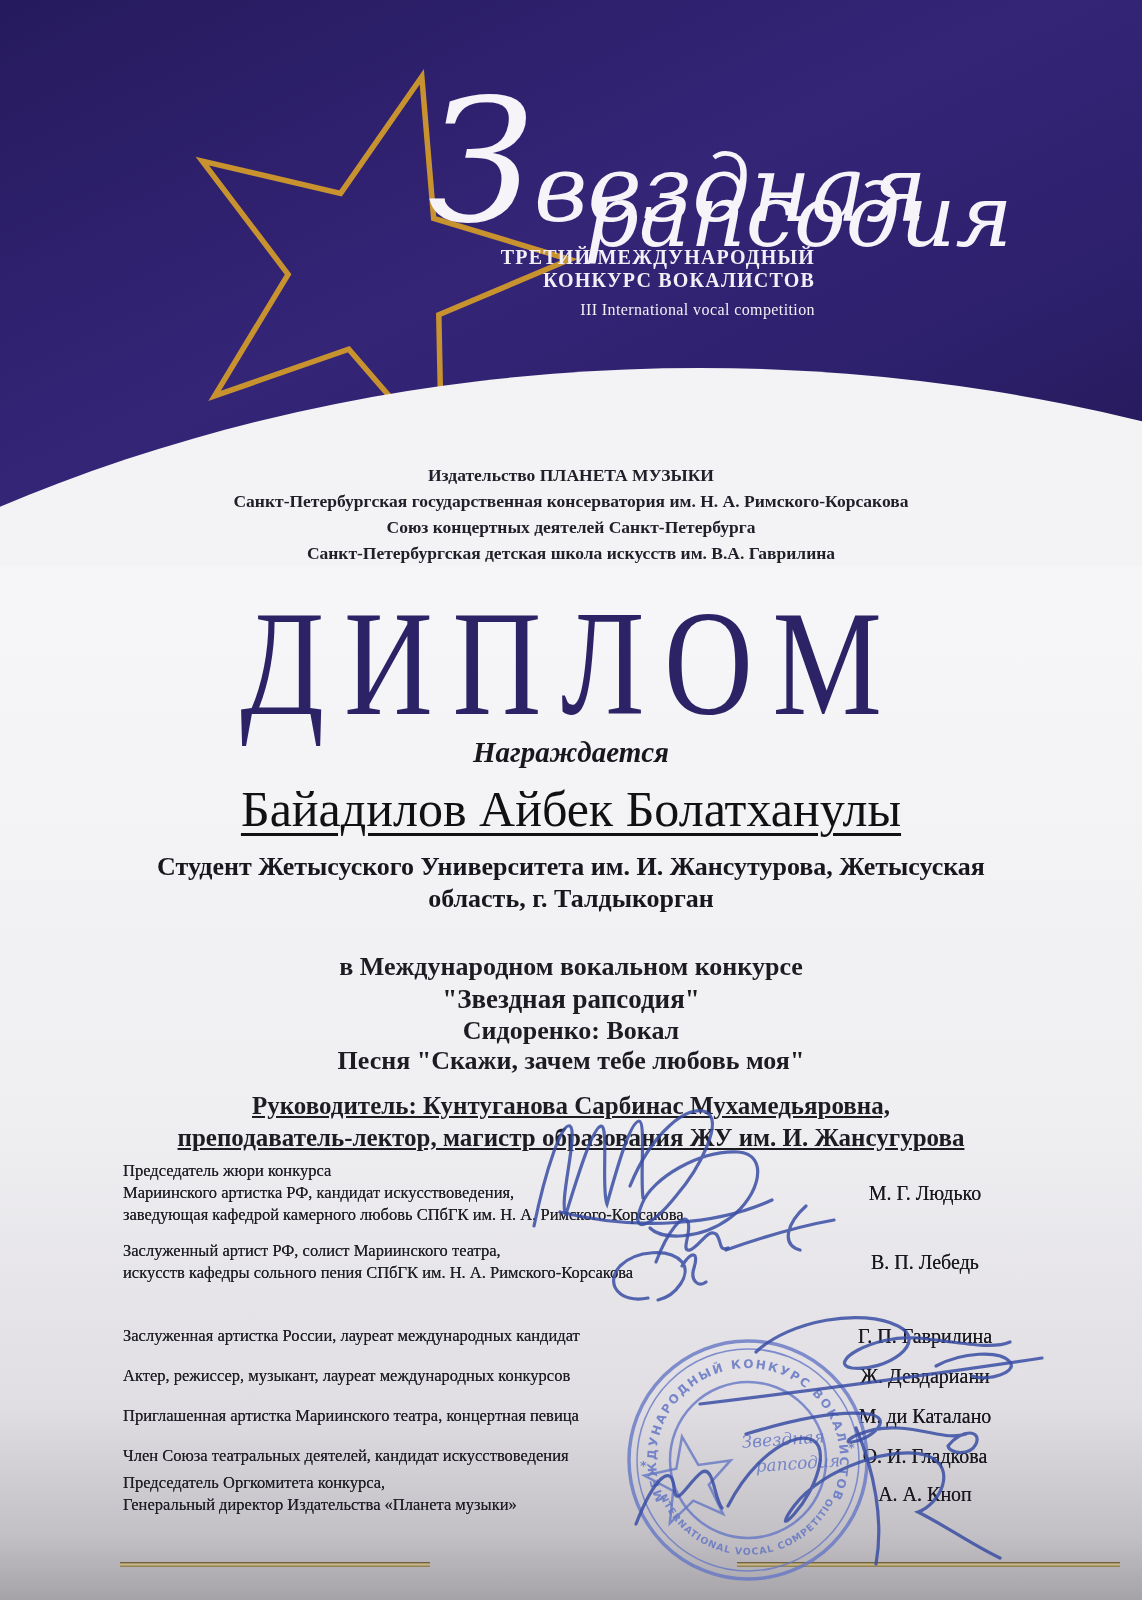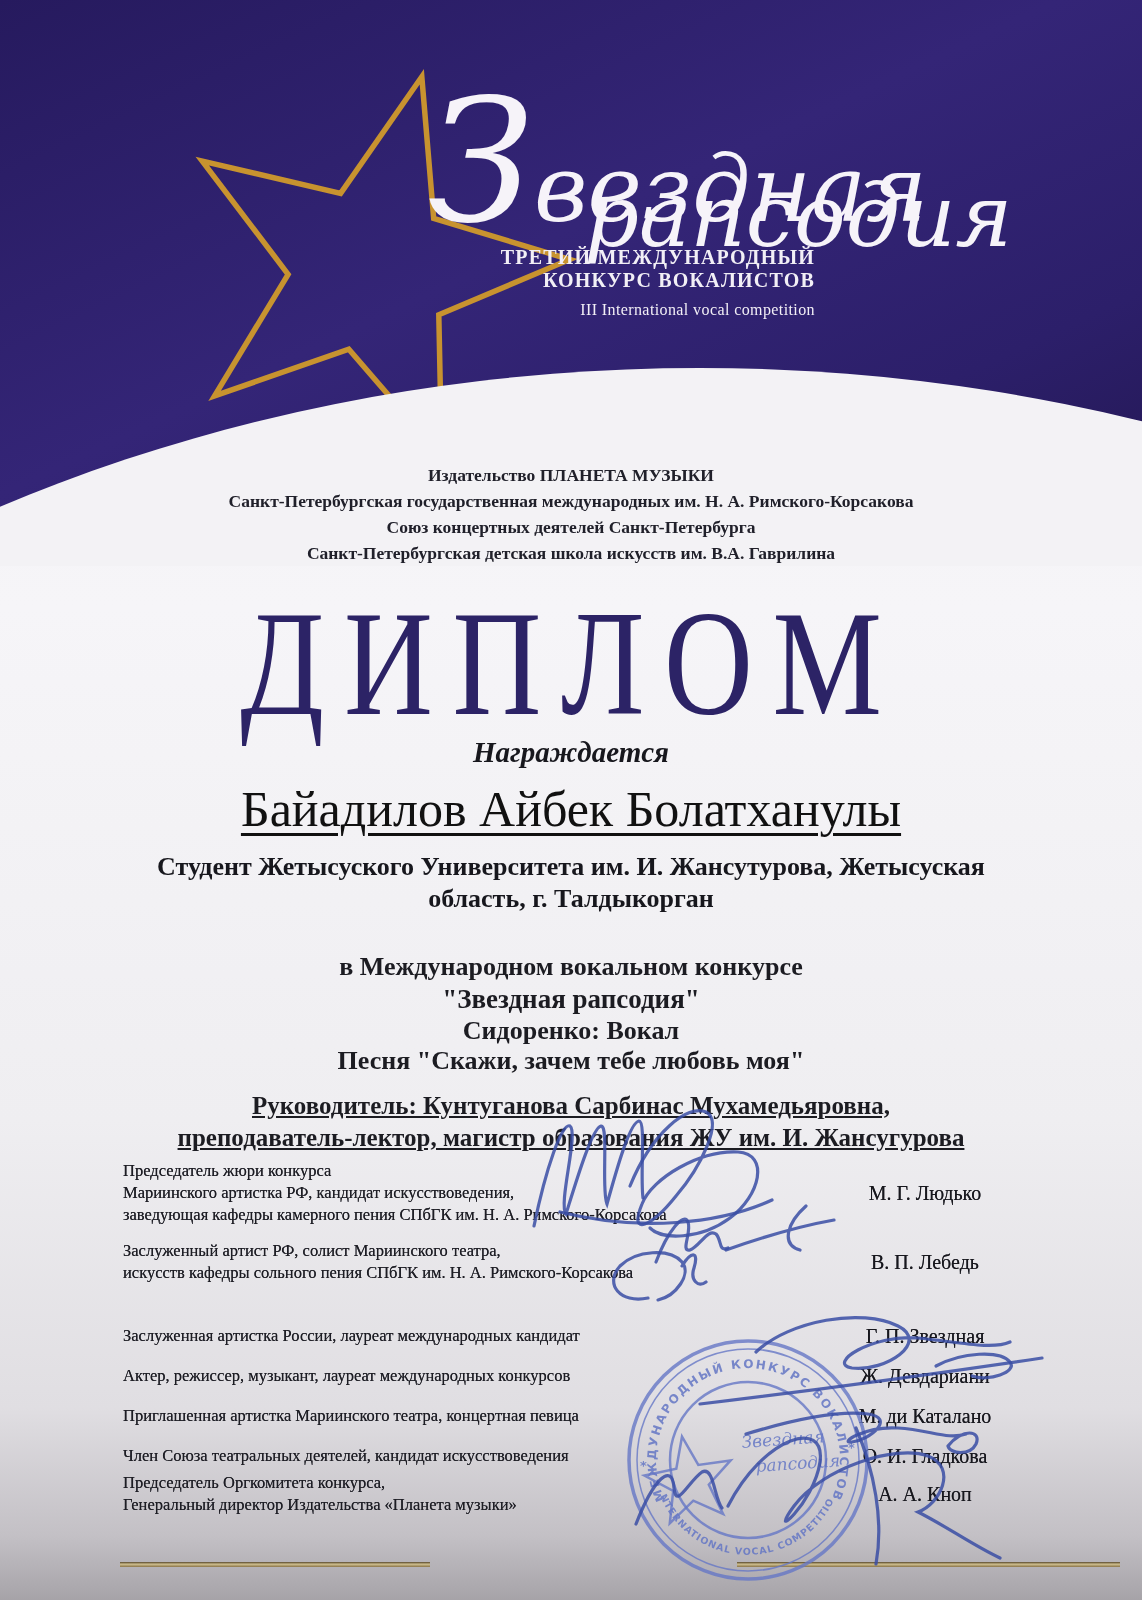--- a/index.html
+++ b/index.html
@@ -75,57 +75,57 @@
     <div class="tagline">
       <div class="ru">ТРЕТИЙ МЕЖДУНАРОДНЫЙ</div>
       <div class="ru">КОНКУРС ВОКАЛИСТОВ</div>
       <div class="en">III International vocal competition</div>
     </div>
     <div class="white-curve"></div>
   </div>
 
   <div class="c organizers">
     <div>Издательство ПЛАНЕТА МУЗЫКИ</div>
-    <div>Санкт-Петербургская государственная международных им. Н. А. Римского-Корсакова</div>
+    <div>Санкт-Петербургская государственная консерватория им. Н. А. Римского-Корсакова</div>
     <div>Союз концертных деятелей Санкт-Петербурга</div>
     <div>Санкт-Петербургская детская школа искусств им. В.А. Гаврилина</div>
   </div>
 
   <div class="c diploma-title">ДИПЛОМ</div>
   <div class="c awarded">Награждается</div>
   <div class="c recipient"><u>Байадилов Айбек Болатханулы</u></div>
   <div class="c info1">Студент Жетысуского Университета им. И. Жансутурова, Жетысуская</div>
   <div class="c info2">область, г. Талдыкорган</div>
   <div class="c comp-line">в Международном вокальном конкурсе</div>
   <div class="c comp-name">"Звездная рапсодия"</div>
   <div class="c nomination">Сидоренко: Вокал</div>
   <div class="c song">Песня "Скажи, зачем тебе любовь моя"</div>
   <div class="c sup1">Руководитель: Кунтуганова Сарбинас Мухамедьяровна,</div>
   <div class="c sup2">преподаватель-лектор, магистр образования ЖУ им. И. Жансугурова</div>
 
   <div class="jury-row jr1">
     <div class="jury-titles">
       <div>Председатель жюри конкурса</div>
       <div>Мариинского артистка РФ, кандидат искусствоведения,</div>
-      <div>заведующая кафедры камерного пения СПбГК им. Н. А. Римского-Корсакова</div>
+      <div>заведующая кафедрой камерного любовь СПбГК им. Н. А. Римского-Корсакова</div>
     </div>
     <div class="jury-name">М. Г. Людько</div>
   </div>
   <div class="jury-row jr2">
     <div class="jury-titles">
       <div>Заслуженный артист РФ, солист Мариинского театра,</div>
       <div>искусств кафедры сольного пения СПбГК им. Н. А. Римского-Корсакова</div>
     </div>
     <div class="jury-name">В. П. Лебедь</div>
   </div>
   <div class="jury-row jr3">
     <div class="jury-titles">
       <div>Заслуженная артистка России, лауреат международных кандидат</div>
     </div>
-    <div class="jury-name">Г. П. Звездная</div>
+    <div class="jury-name">Г. П. Гаврилина</div>
   </div>
   <div class="jury-row jr4">
     <div class="jury-titles">
       <div>Актер, режиссер, музыкант, лауреат международных конкурсов</div>
     </div>
     <div class="jury-name">Ж. Девдариани</div>
   </div>
   <div class="jury-row jr5">
     <div class="jury-titles">
       <div>Приглашенная артистка Мариинского театра, концертная певица</div>

